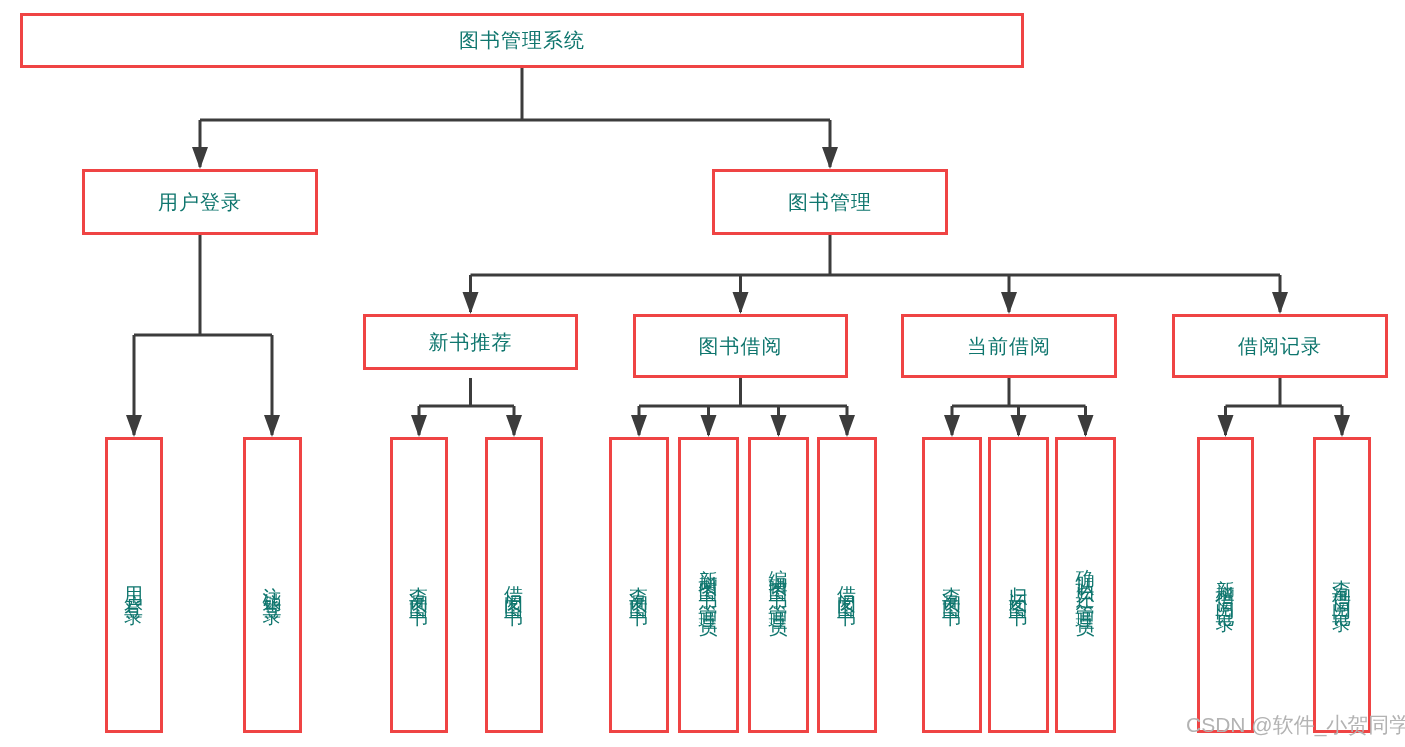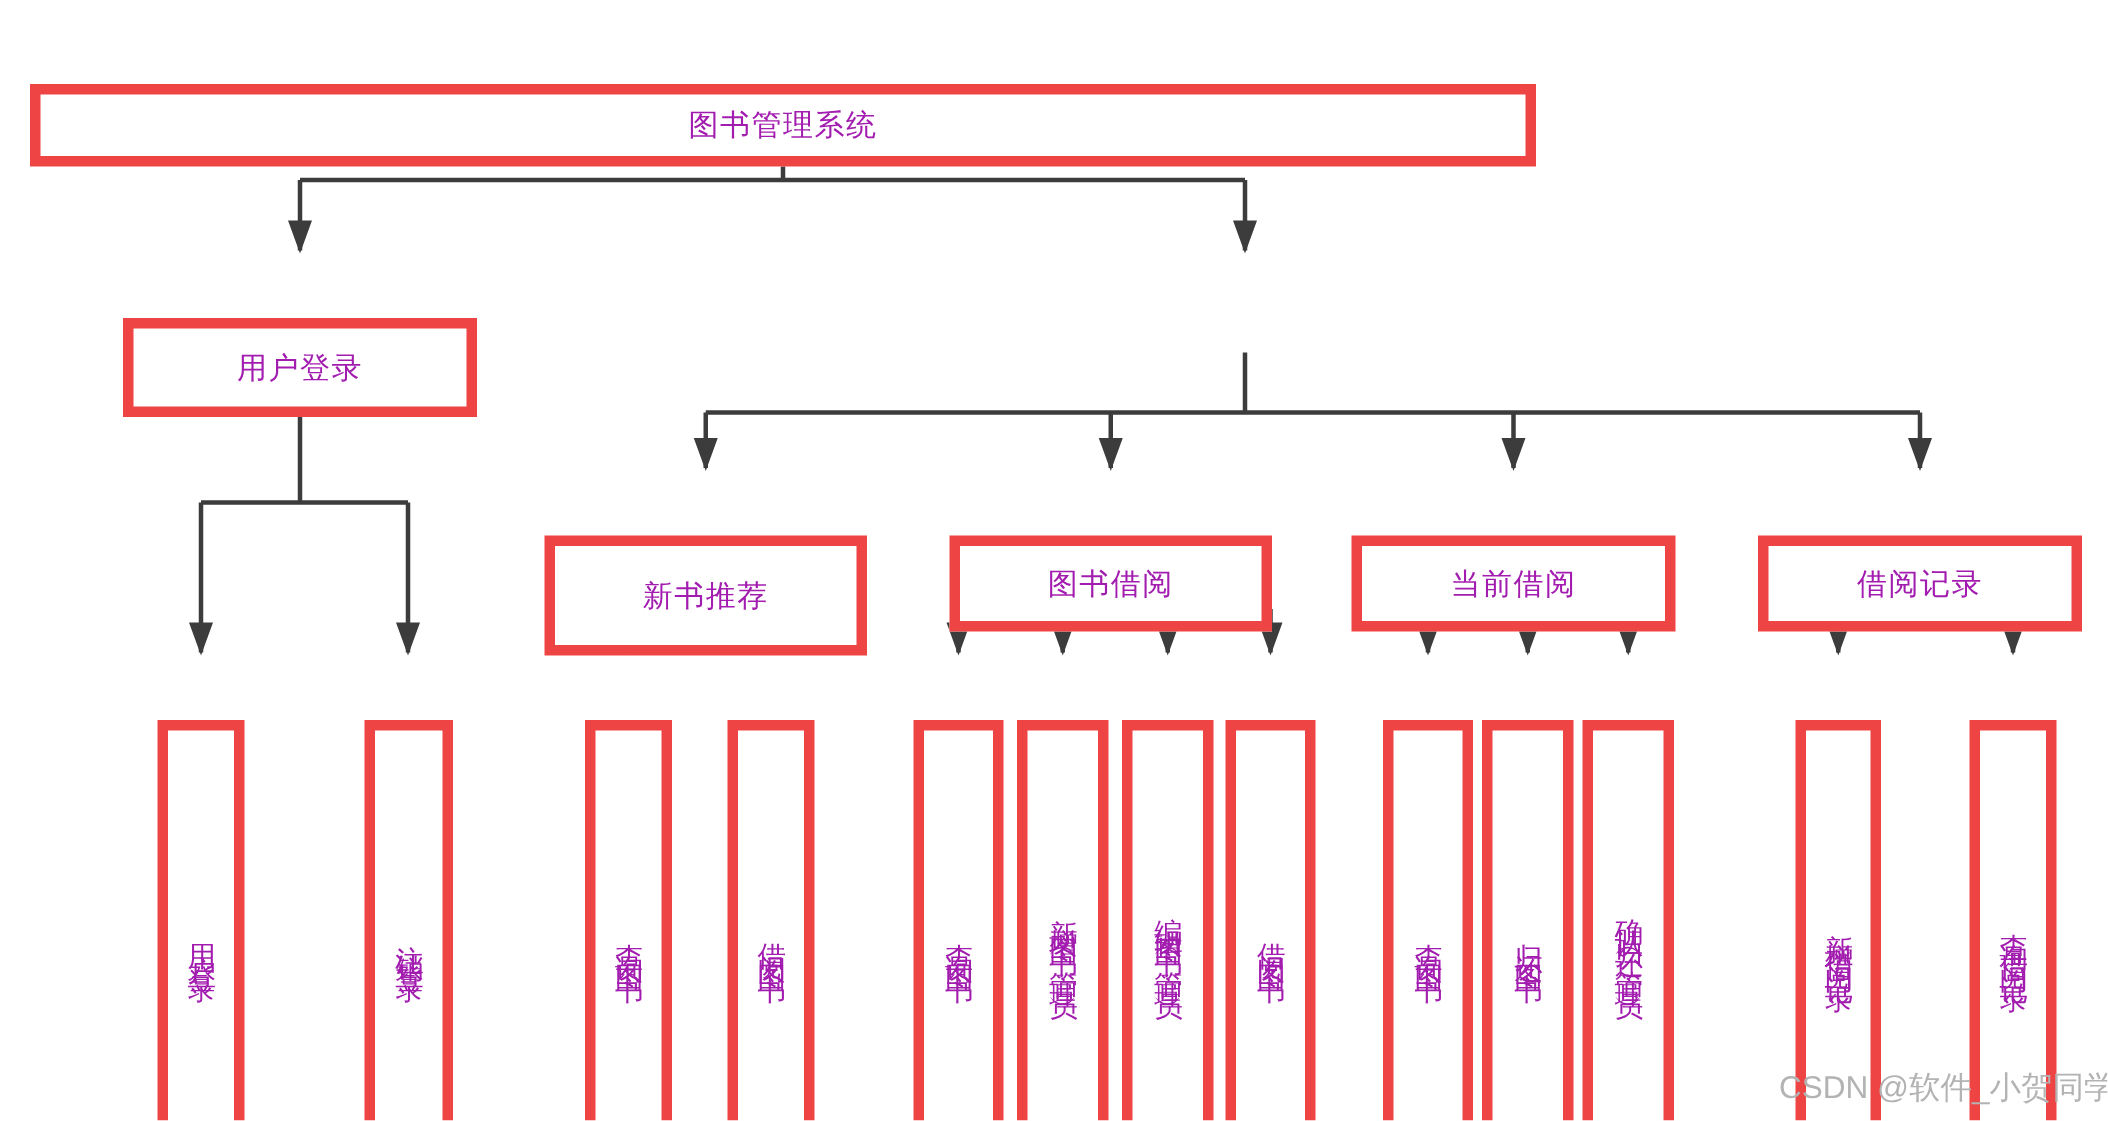--- a/index.html
+++ b/index.html
@@ -17,27 +17,26 @@
   }
   .connectors {
     position: absolute;
     left: 0;
     top: 0;
     pointer-events: none;
   }
   .box {
     position: absolute;
     box-sizing: border-box;
-    border: 7px solid #ef4444;
+    border: 3px solid #ef4444;
     background: #ffffff;
     display: flex;
     align-items: center;
     justify-content: center;
-    color: #a21caf;
-    margin-top: 43px;
+    color: #0f766e;
   }
   .box.h span {
     font-size: 20px;
     letter-spacing: 1px;
     white-space: nowrap;
   }
   .box.leaf span.vtext {
     writing-mode: vertical-rl;
     text-orientation: mixed;
     font-size: 19px;
@@ -78,22 +77,25 @@
              M1217.5,415 h16 l-8,22 z M1334,415 h16 l-8,22 z" fill="#3c3c3c" stroke="none"></path>
   </svg>
 
   <div class="box h" style="left:20px;top:13px;width:1004px;height:55px">
     <span>图书管理系统</span>
   </div>
 
   <div class="box h" style="left:82px;top:169px;width:236px;height:66px">
     <span>用户登录</span>
   </div>
+  <div class="box h" style="left:712px;top:169px;width:236px;height:66px">
+    <span>图书管理</span>
+  </div>
 
-  <div class="box h" style="left:363px;top:314px;width:215px;height:80px">
+  <div class="box h" style="left:363px;top:314px;width:215px;height:56px">
     <span>新书推荐</span>
   </div>
   <div class="box h" style="left:633px;top:314px;width:215px;height:64px">
     <span>图书借阅</span>
   </div>
   <div class="box h" style="left:1172px;top:314px;width:216px;height:64px">
     <span>借阅记录</span>
   </div>
   <div class="box h" style="left:901px;top:314px;width:216px;height:64px">
     <span>当前借阅</span>

